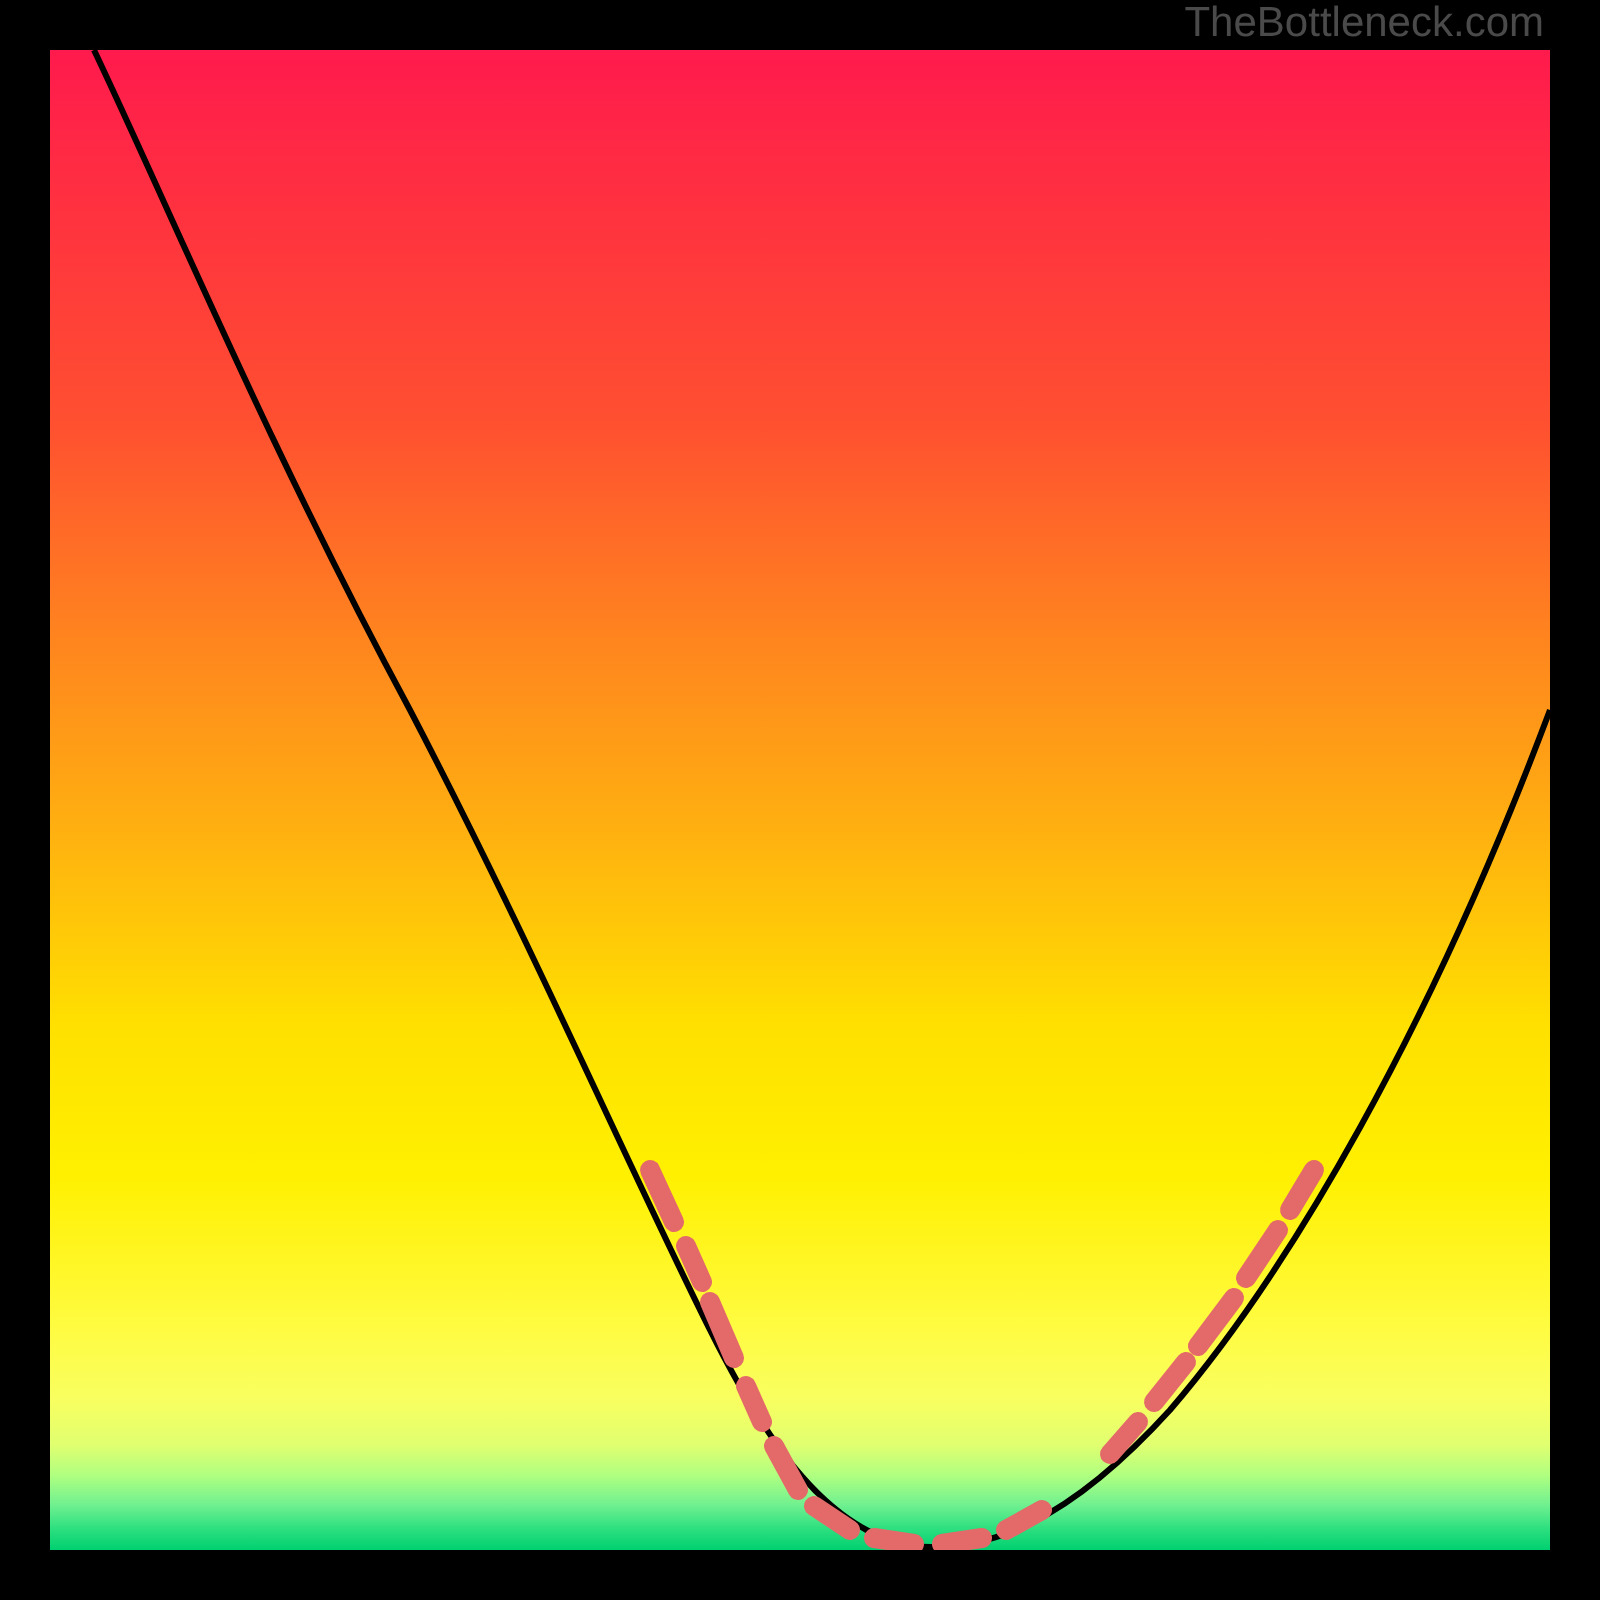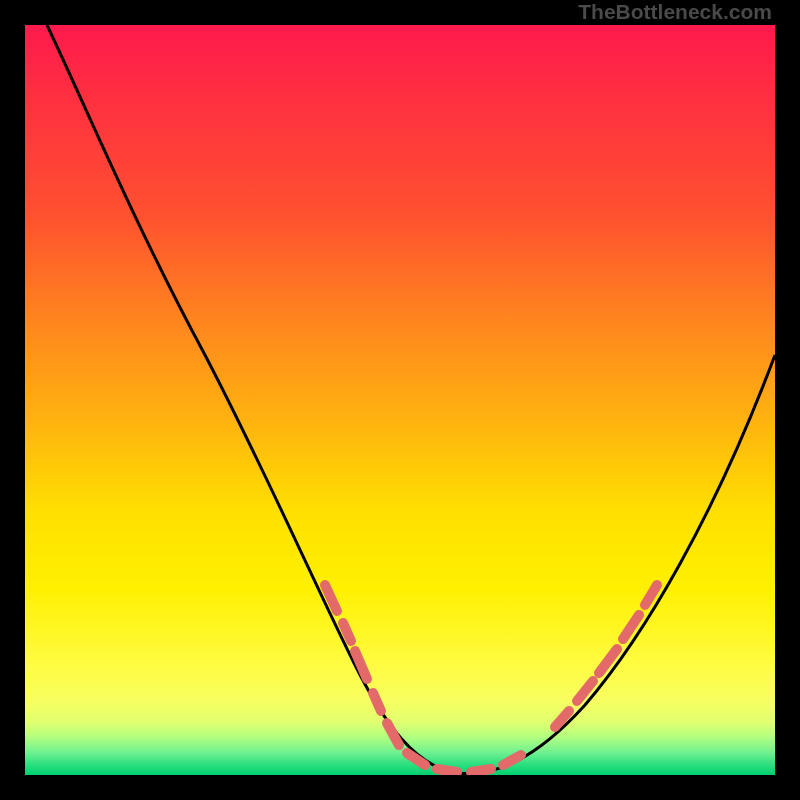--- a/index.html
+++ b/index.html
@@ -46,21 +46,21 @@
     position: absolute;
     left: 0;
     top: 0;
   }
   .watermark {
     position: absolute;
     top: 0px;
     right: 28px;
     font-family: Arial, Helvetica, sans-serif;
     font-size: 21px;
-    font-weight: bold;
+    font-weight: normal;
     color: #4a4a4a;
     letter-spacing: 0px;
   }
 </style>
 </head>
 <body>
 
 <div class="frame">
   <div class="plot">
     <svg width="750" height="750" viewBox="0 0 750 750">

